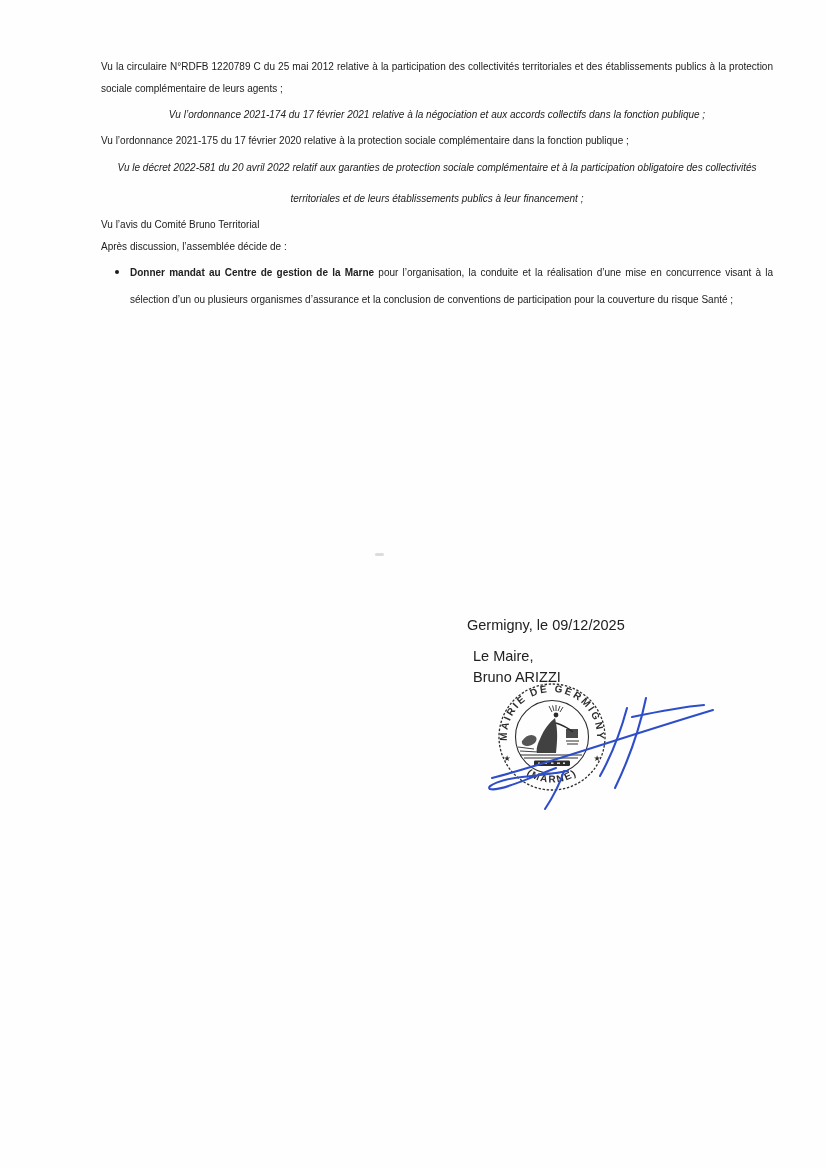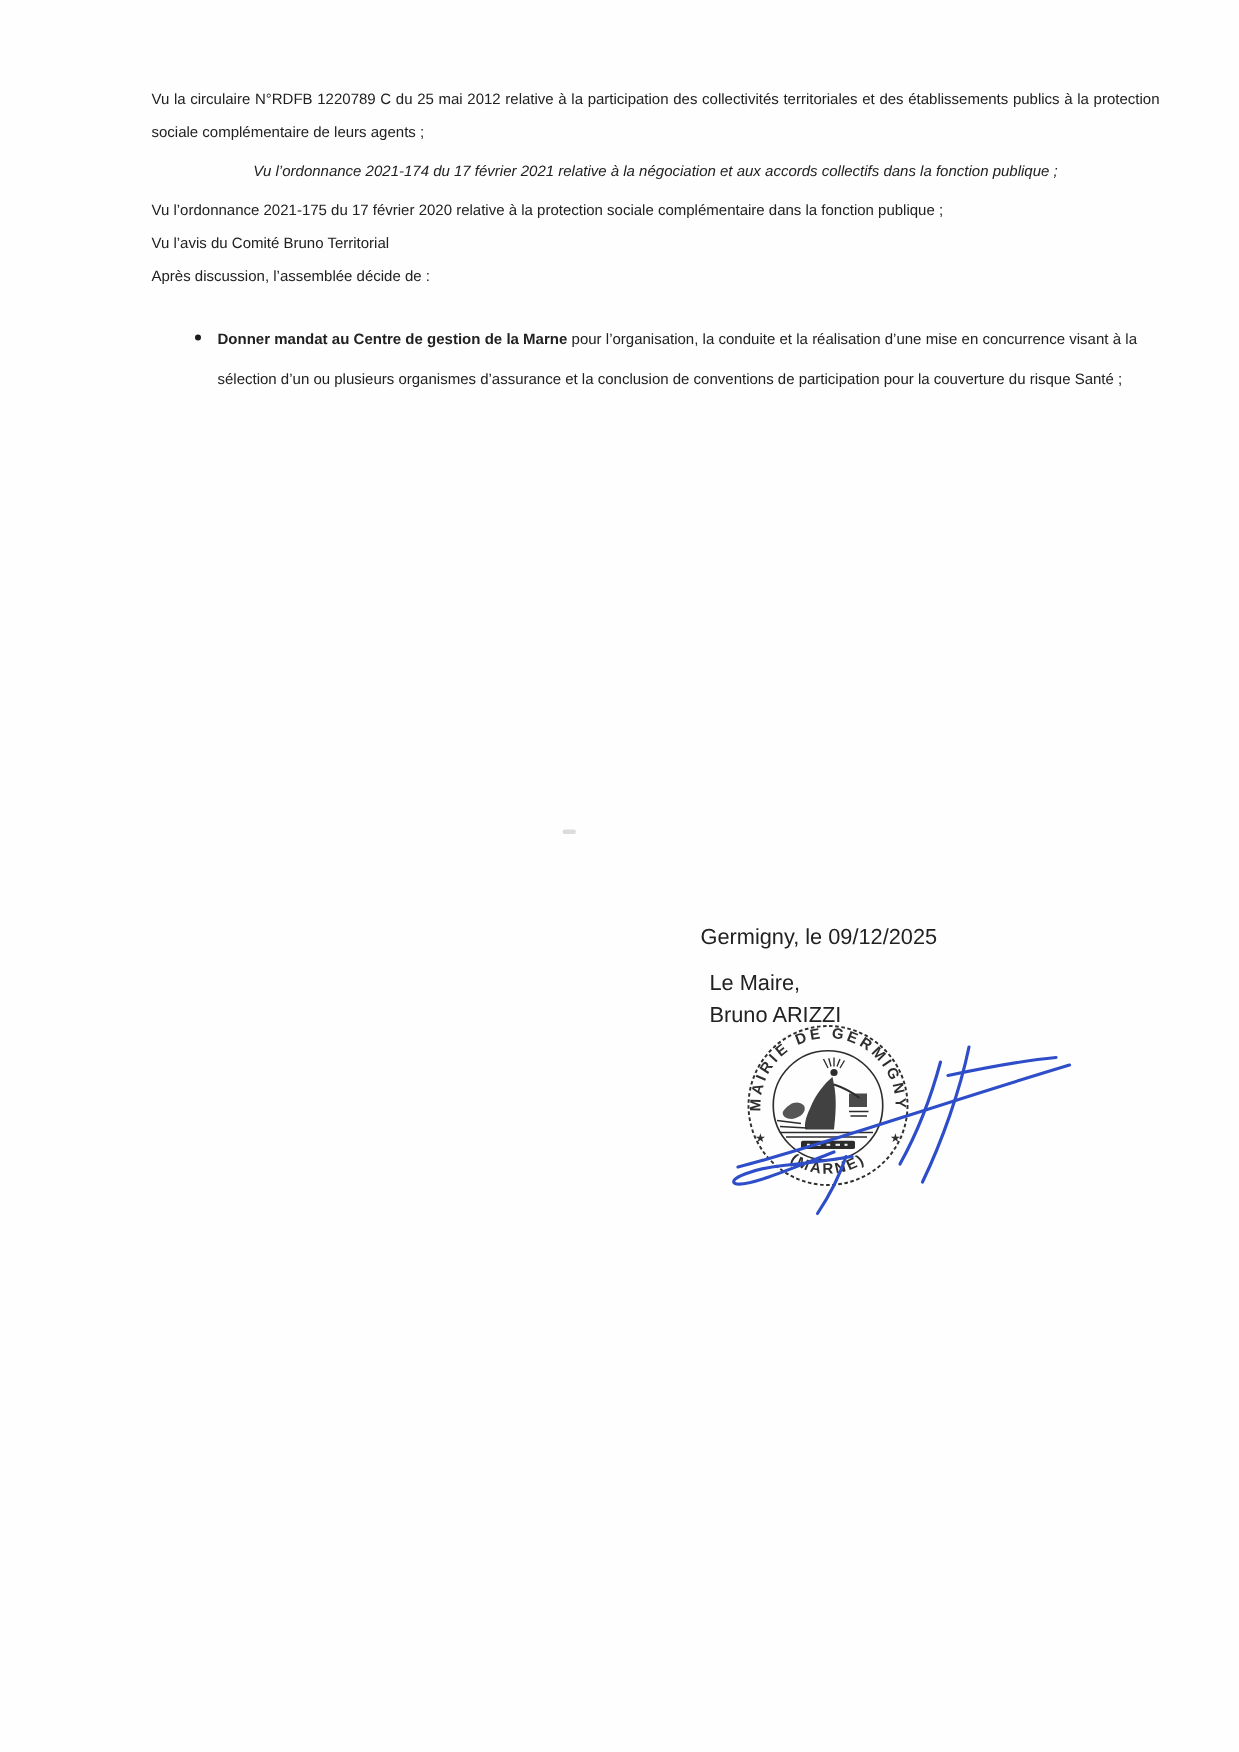--- a/index.html
+++ b/index.html
@@ -18,21 +18,21 @@
   .p-justify{text-align:justify;}
   .p-italic-center{font-style:italic;text-align:center;line-height:30px;}
   .p1{margin-bottom:16px;}
   .p2{margin-bottom:12px;}
   .p3{margin-bottom:15px;}
   .p4{margin-bottom:8px;line-height:31px;}
   .p5{margin-bottom:12px;}
   .p6{margin-bottom:9px;}
   .p7{margin-bottom:20px;}
   ul.decisions{
-    margin:15px;padding:0 0 0 29px;list-style:disc;
+    margin:0;padding:0 0 0 29px;list-style:disc;
   }
   ul.decisions li{
     line-height:27px;text-align:justify;
   }
   ul.decisions li::marker{color:#1c1c1c;font-size:13px;}
   .bullet-lead{font-weight:700;}
   .closing-date{
     position:absolute;left:467px;top:580px;font-size:14.5px;line-height:21px;margin-top:35px;
   }
   .signatory{
@@ -48,20 +48,21 @@
 </style>
 </head>
 <body>
 
 <div class="page">
 
   <div class="content">
     <p class="p-justify p1">Vu la circulaire N°RDFB 1220789 C du 25 mai 2012 relative à la participation des collectivités territoriales et des établissements publics à la protection sociale complémentaire de leurs agents ;</p>
     <p class="p-italic-center p2">Vu l’ordonnance 2021-174 du 17 février 2021 relative à la négociation et aux accords collectifs dans la fonction publique ;</p>
     <p class="p-justify p3">Vu l’ordonnance 2021-175 du 17 février 2020 relative à la protection sociale complémentaire dans la fonction publique ;</p>
+    <p class="p-italic-center p4">Vu le décret 2022-581 du 20 avril 2022 relatif aux garanties de protection sociale complémentaire et à la participation obligatoire des collectivités territoriales et de leurs établissements publics à leur financement ;</p>
     <p class="p6">Vu l’avis du Comité Bruno Territorial</p>
     <p class="p7">Après discussion, l’assemblée décide de :</p>
 
     <ul class="decisions">
       <li><span class="bullet-lead">Donner mandat au Centre de gestion de la Marne</span><span> pour l’organisation, la conduite et la réalisation d’une mise en concurrence visant à la sélection d’un ou plusieurs organismes d’assurance et la conclusion de conventions de participation pour la couverture du risque Santé ;</span></li>
     </ul>
   </div>
 
   <div class="scan-artifact"></div>
 

